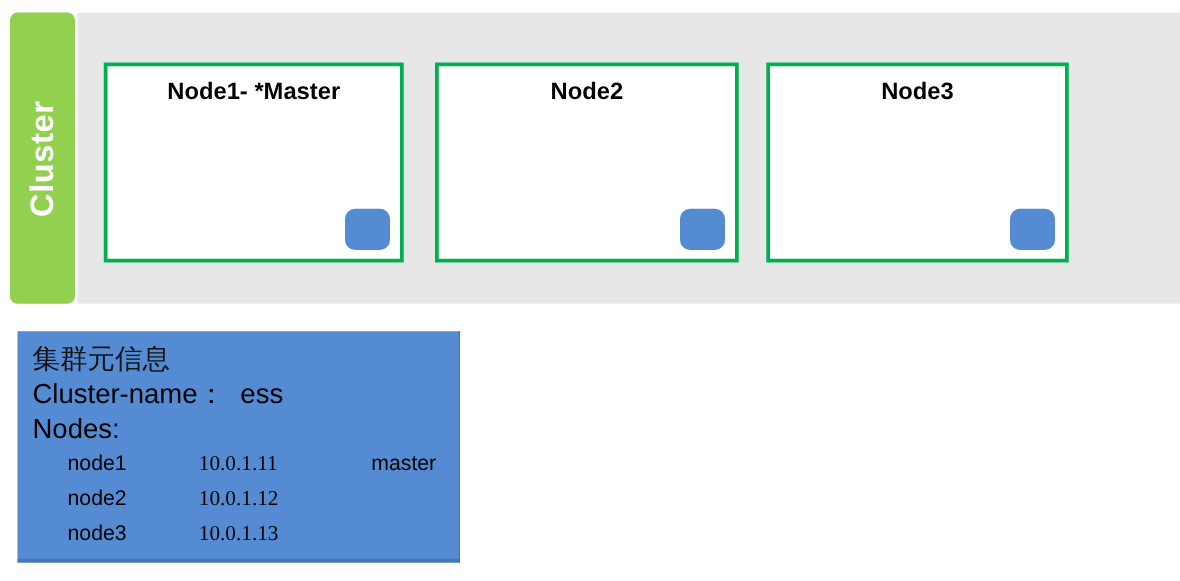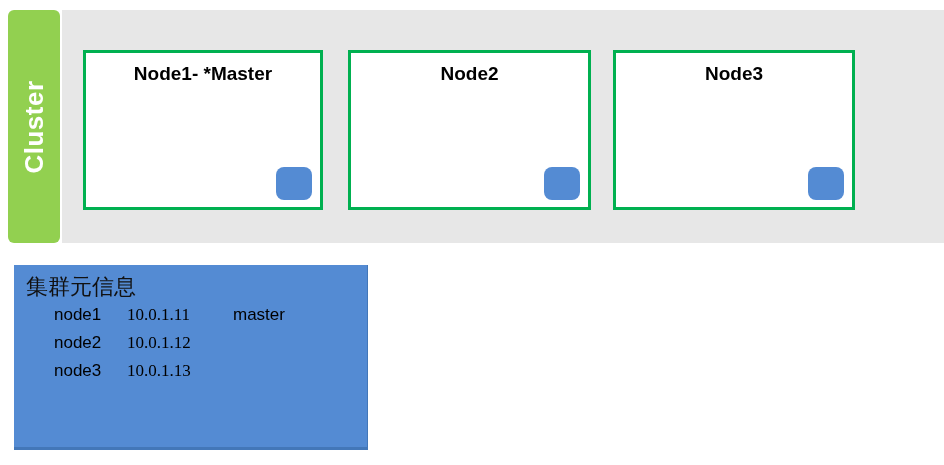--- a/index.html
+++ b/index.html
@@ -80,20 +80,21 @@
     line-height: 28px;
     white-space: pre;
   }
   .info-title { color: #111111; }
   .meta-node-line {
     display: flex;
     padding-left: 28px;
     font-size: 17px;
     line-height: 28px;
     white-space: pre;
+    gap: 32px;
   }
   .meta-node-name { width: 73px;  }
   .meta-node-ip   { width: 106px; font-family: Liberation Serif, serif; }
 </style>
 </head>
 <body>
 
 <div class="stage">
 
   <div class="cluster-tab">
@@ -114,20 +115,22 @@
 
     <div class="node-box n3">
       <div class="node-title">Node3</div>
       <div class="node-chip"></div>
     </div>
 
   </div>
 
   <div class="info-box">
     <div class="info-line info-title">集群元信息</div>
+    <div class="info-line">Cluster-name：  ess</div>
+    <div class="info-line">Nodes:</div>
 
     <div class="meta-node-line">
       <span class="meta-node-name">node1</span>
       <span class="meta-node-ip">10.0.1.11</span>
       <span class="meta-node-role">master</span>
     </div>
     <div class="meta-node-line">
       <span class="meta-node-name">node2</span>
       <span class="meta-node-ip">10.0.1.12</span>
       <span class="meta-node-role"></span>

